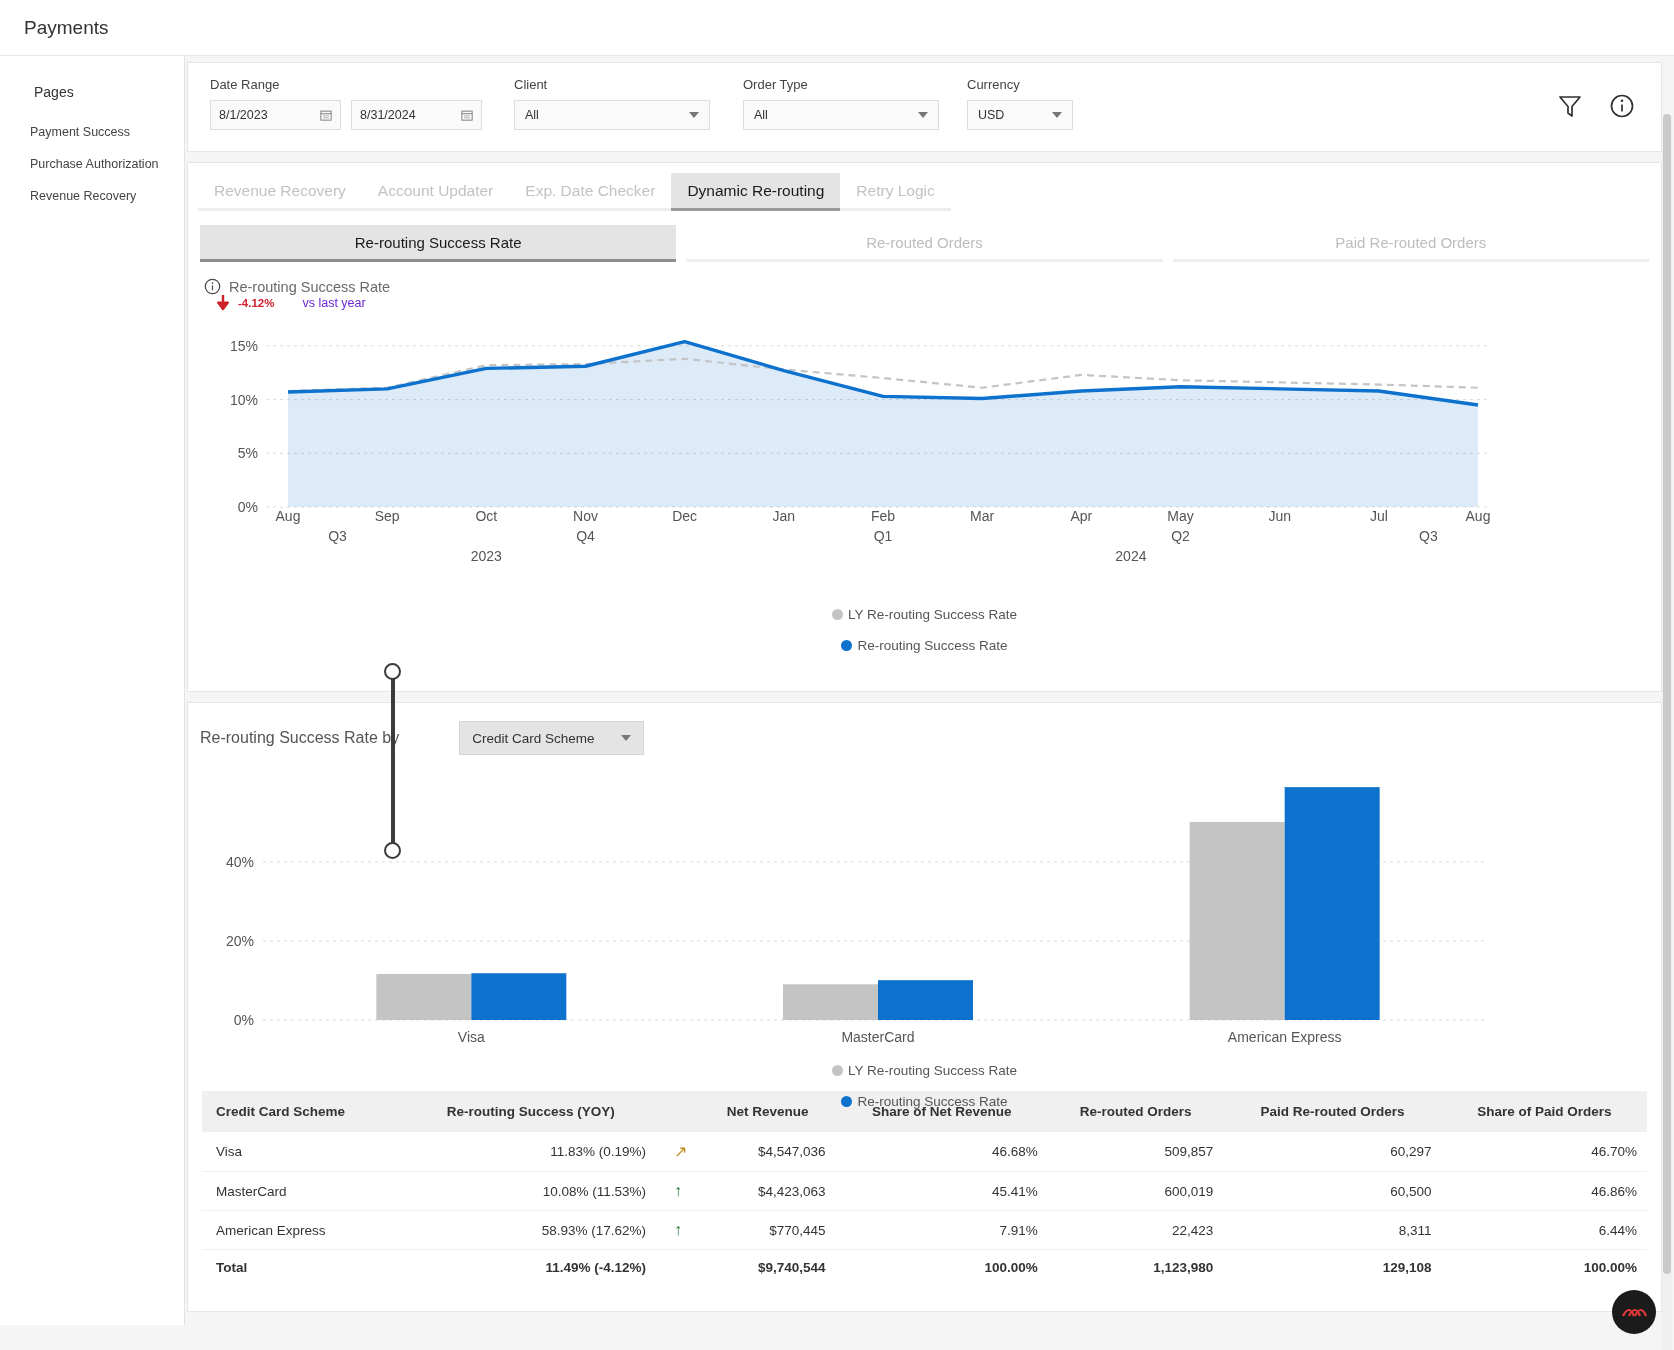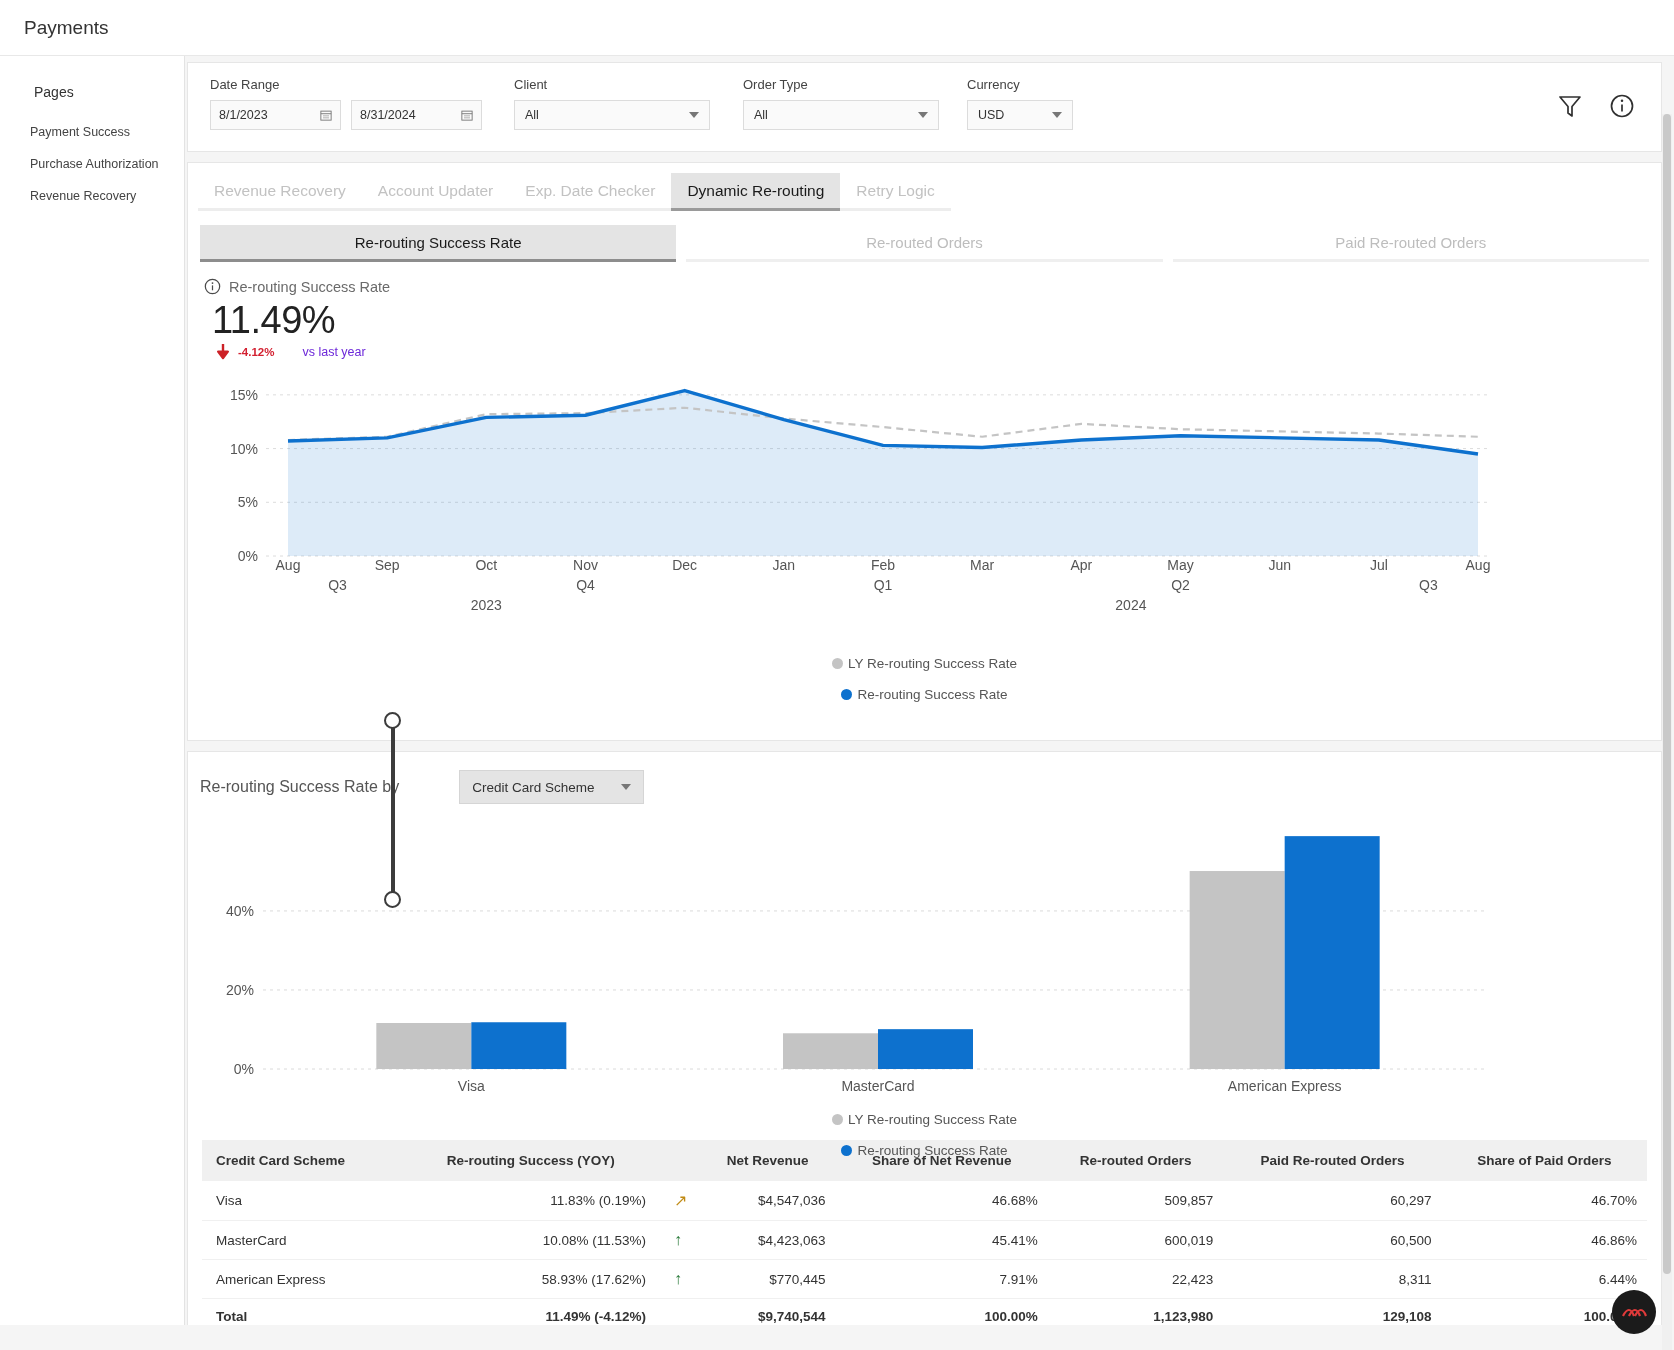--- a/index.html
+++ b/index.html
@@ -323,21 +323,20 @@
 
       <div class="kpi">
         <div class="kpi-title-row">
           <svg width="17" height="17" viewBox="0 0 18 18">
             <circle cx="9" cy="9" r="7.6" fill="none" stroke="#4a4a4a" stroke-width="1.3"></circle>
             <circle cx="9" cy="5.4" r="0.95" fill="#4a4a4a"></circle>
             <line x1="9" y1="7.8" x2="9" y2="13" stroke="#4a4a4a" stroke-width="1.3"></line>
           </svg>
           <span class="kpi-title">Re-routing Success Rate</span>
         </div>
-        <div class="kpi-value">11.49%</div>
         <div class="kpi-delta">
           <svg width="14" height="16" viewBox="0 0 14 16">
             <path d="M7 0 L7 9 M2.2 7.6 L7 14 L11.8 7.6 Z" fill="#cc2127" stroke="#cc2127" stroke-width="2.4" stroke-linejoin="round"></path>
           </svg>
           <span class="kpi-delta-pct">-4.12%</span>
           <span class="kpi-delta-txt">vs last year</span>
         </div>
       </div>
 
       <div class="linechart-wrap">

